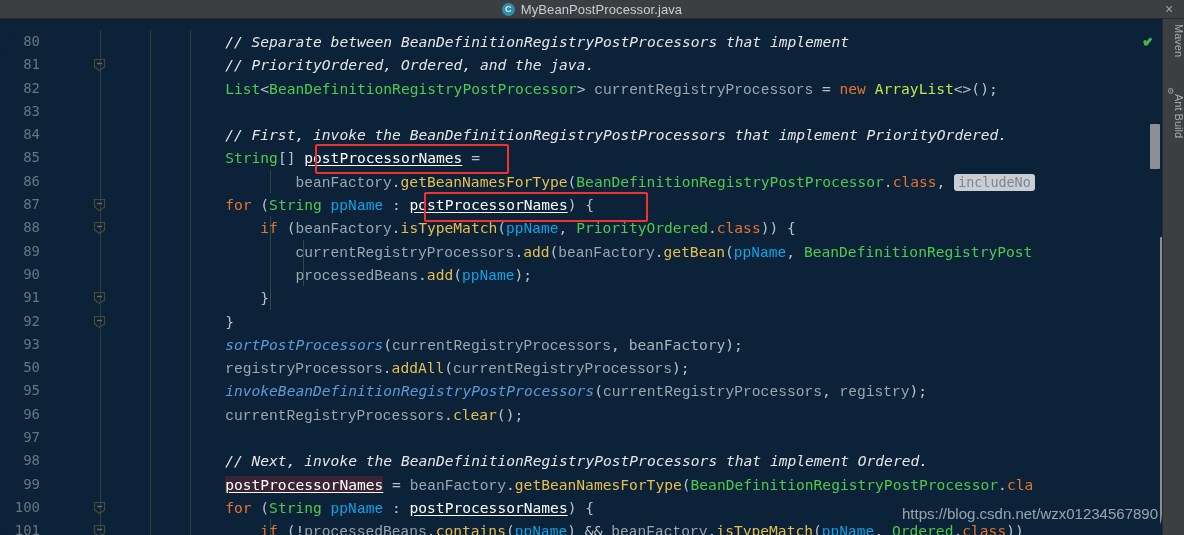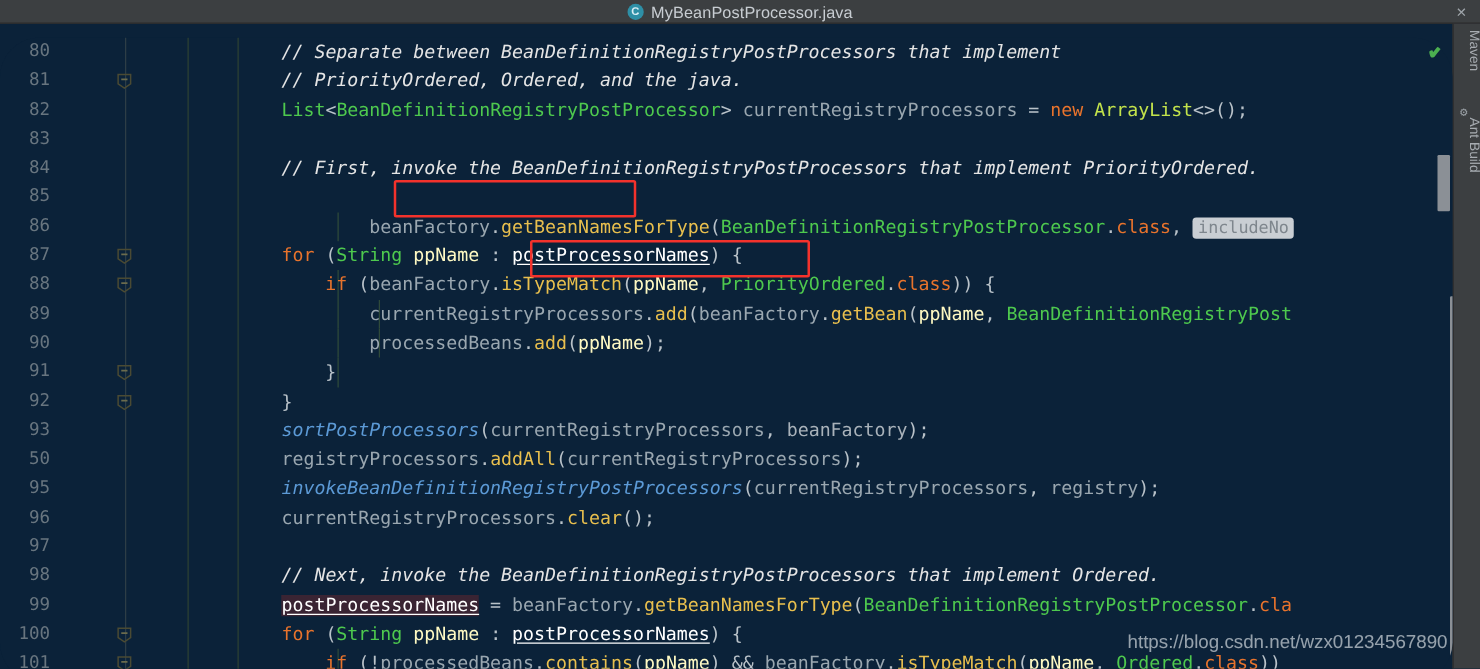--- a/index.html
+++ b/index.html
@@ -125,26 +125,26 @@
   
   .fold {
     position: absolute; left: 93px; top: 5px;
     width: 13px; height: 14px;
   }
   .fold svg { display: block; }
 
   
   .c-comment  { color: #e5e5e5; font-style: italic; }
   .c-type     { color: #4ec94e; }
-  .c-var      { color: #9aa7b0; }
+  .c-var      { color: #9aa7b0; font-family: Liberation Mono, monospace; }
   .c-kw       { color: #e8732c; }
   .c-class2   { color: #c3e34b; }
   .c-punct    { color: #b9c2c9; }
   .c-method   { color: #e8bf4e; }
-  .c-param    { color: #fef9c3; }
+  .c-param    { color: #0ea5e9; font-family: Liberation Mono, monospace; }
   .c-static   { color: #5c9ad6; font-style: italic; }
   .c-plain    { color: #a9b2ba; }
   .c-hl {
     color: #ffffff;
     text-decoration: underline;
     text-underline-offset: 2px;
   }
   .c-hl-bg {
     background: rgba(150, 40, 40, 0.34);
     color: #ffffff;
@@ -229,21 +229,21 @@
 
     <div class="rows" id="rows">
         <div class="row"><span class="lnum">80</span><span class="code"><span class="c-plain">    </span><span class="c-comment">// Separate between BeanDefinitionRegistryPostProcessors that implement</span></span></div>
         <div class="row"><span class="lnum">81</span><span class="fold"><svg width="13" height="14" viewBox="0 0 13 14">
               <path d="M1.5 1.5 H11.5 V9 L6.5 12.5 L1.5 9 Z" fill="none" stroke="#4a4a33" stroke-width="1.2"></path>
               <line x1="4" y1="5.5" x2="9" y2="5.5" stroke="#6b6b4d" stroke-width="1.4"></line>
             </svg></span><span class="code"><span class="c-plain">    </span><span class="c-comment">// PriorityOrdered, Ordered, and the java.</span></span></div>
         <div class="row"><span class="lnum">82</span><span class="code"><span class="c-plain">    </span><span class="c-type">List</span><span class="c-punct">&lt;</span><span class="c-type">BeanDefinitionRegistryPostProcessor</span><span class="c-punct">&gt;</span><span class="c-plain"> </span><span class="c-var">currentRegistryProcessors</span><span class="c-punct"> = </span><span class="c-kw">new</span><span class="c-plain"> </span><span class="c-class2">ArrayList</span><span class="c-punct">&lt;&gt;();</span></span></div>
         <div class="row"><span class="lnum">83</span><span class="code"></span></div>
         <div class="row"><span class="lnum">84</span><span class="code"><span class="c-plain">    </span><span class="c-comment">// First, invoke the BeanDefinitionRegistryPostProcessors that implement PriorityOrdered.</span></span></div>
-        <div class="row"><span class="lnum">85</span></div>
+        <div class="row"><span class="lnum">85</span><span class="code"><span class="c-plain">    </span><span class="c-type">String</span><span class="c-punct">[] </span><span class="c-hl">postProcessorNames</span><span class="c-punct"> =</span></span></div>
         <div class="row"><span class="lnum">86</span><span class="iguide" style="left: 270px;"></span><span class="code"><span class="c-plain">            </span><span class="c-var">beanFactory</span><span class="c-punct">.</span><span class="c-method">getBeanNamesForType</span><span class="c-punct">(</span><span class="c-type">BeanDefinitionRegistryPostProcessor</span><span class="c-punct">.</span><span class="c-kw">class</span><span class="c-punct">, </span><span class="inlay">includeNo</span></span></div>
         <div class="row"><span class="lnum">87</span><span class="fold"><svg width="13" height="14" viewBox="0 0 13 14">
               <path d="M1.5 1.5 H11.5 V9 L6.5 12.5 L1.5 9 Z" fill="none" stroke="#4a4a33" stroke-width="1.2"></path>
               <line x1="4" y1="5.5" x2="9" y2="5.5" stroke="#6b6b4d" stroke-width="1.4"></line>
             </svg></span><span class="code"><span class="c-plain">    </span><span class="c-kw">for</span><span class="c-punct"> (</span><span class="c-type">String</span><span class="c-plain"> </span><span class="c-param">ppName</span><span class="c-punct"> : </span><span class="c-hl">postProcessorNames</span><span class="c-punct">) {</span></span></div>
         <div class="row"><span class="lnum">88</span><span class="fold"><svg width="13" height="14" viewBox="0 0 13 14">
               <path d="M1.5 1.5 H11.5 V9 L6.5 12.5 L1.5 9 Z" fill="none" stroke="#4a4a33" stroke-width="1.2"></path>
               <line x1="4" y1="5.5" x2="9" y2="5.5" stroke="#6b6b4d" stroke-width="1.4"></line>
             </svg></span><span class="iguide" style="left: 270px;"></span><span class="code"><span class="c-plain">        </span><span class="c-kw">if</span><span class="c-punct"> (</span><span class="c-var">beanFactory</span><span class="c-punct">.</span><span class="c-method">isTypeMatch</span><span class="c-punct">(</span><span class="c-param">ppName</span><span class="c-punct">, </span><span class="c-type">PriorityOrdered</span><span class="c-punct">.</span><span class="c-kw">class</span><span class="c-punct">)) {</span></span></div>
         <div class="row"><span class="lnum">89</span><span class="iguide" style="left: 270px;"></span><span class="iguide" style="left: 303px;"></span><span class="code"><span class="c-plain">            </span><span class="c-var">currentRegistryProcessors</span><span class="c-punct">.</span><span class="c-method">add</span><span class="c-punct">(</span><span class="c-var">beanFactory</span><span class="c-punct">.</span><span class="c-method">getBean</span><span class="c-punct">(</span><span class="c-param">ppName</span><span class="c-punct">, </span><span class="c-type">BeanDefinitionRegistryPost</span></span></div>

